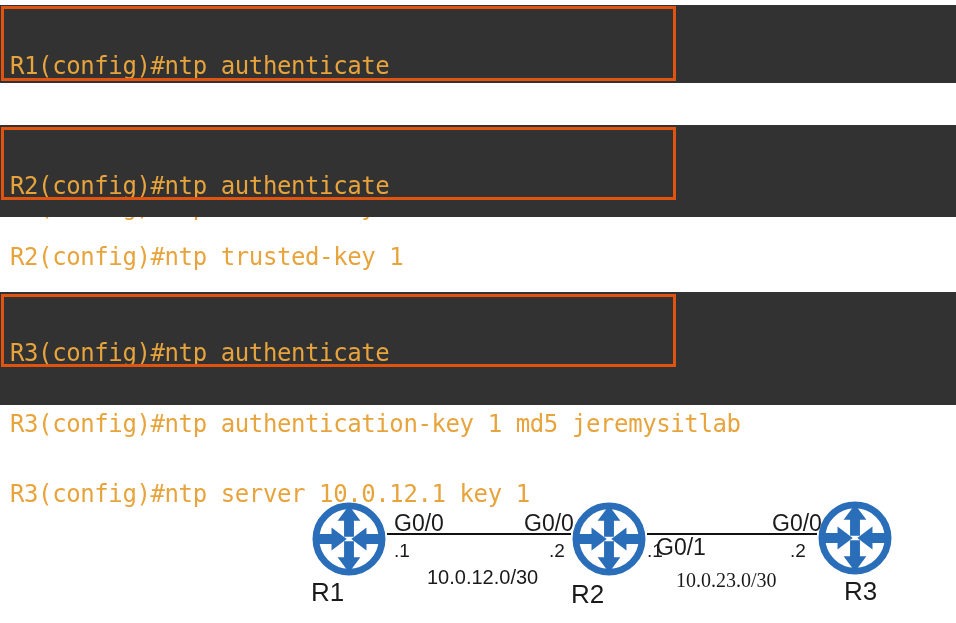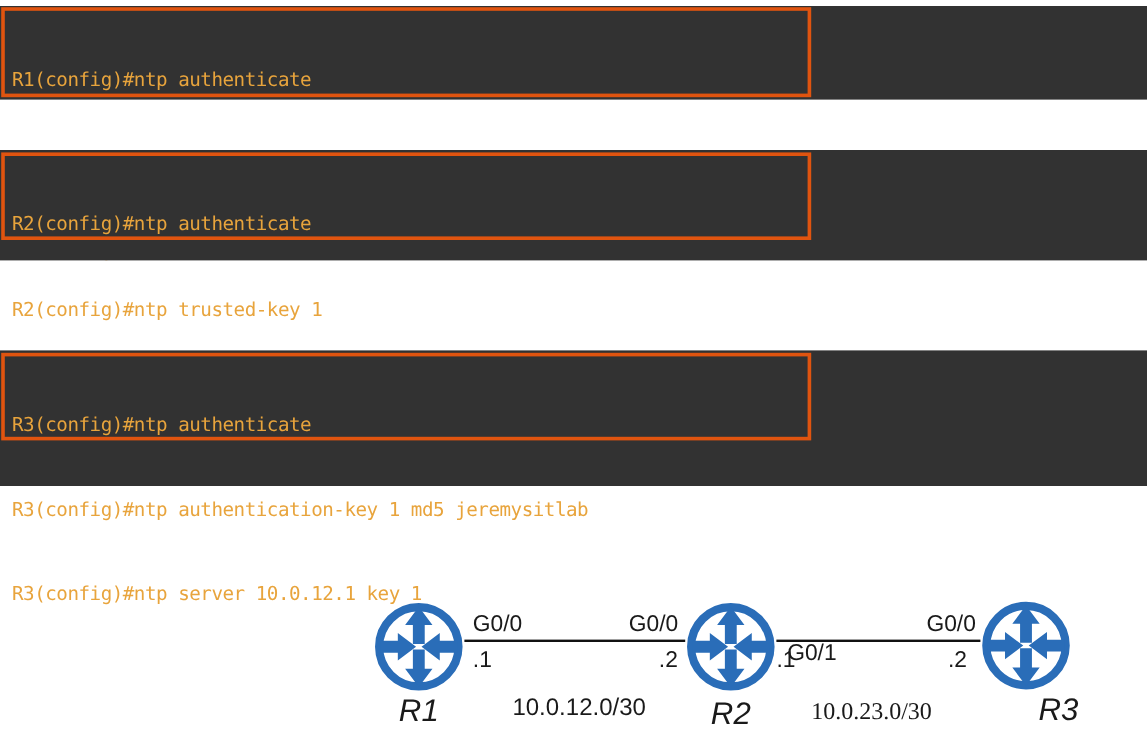--- a/index.html
+++ b/index.html
@@ -4,40 +4,40 @@
 <style>
   html,body{margin:0;padding:0;background:#fff;}
   .slide{
     position:relative;width:956px;height:623px;background:#ffffff;
     overflow:hidden;font-family:"Liberation Sans",sans-serif;
   }
   .term{
     position:absolute;left:0;width:956px;background:#323232;
     box-sizing:border-box;padding:3px 0 0 10px;
     font-family:"DejaVu Sans Mono","Liberation Mono",monospace;
-    font-size:16px;line-height:23.5px;color:#e8a43c;
+    font-size:24px;line-height:23.5px;color:#e8a43c;
     white-space:pre;letter-spacing:-0.4px;
   }
   .term-r1{top:5px;height:78px;}
   .term-r2{top:125px;height:92px;}
   .term-r3{top:292px;height:113px;}
   .hl{
     position:absolute;left:1px;width:675px;box-sizing:border-box;
     border:3px solid #e0540f;pointer-events:none;
   }
   .hl-r1{top:1px;height:75px;}
   .hl-r23{top:2px;height:73px;}
   .link{position:absolute;height:2px;background:#111;top:533px;}
   .router{position:absolute;width:76px;height:76px;}
   .router svg{width:100%;height:100%;display:block;}
   .lbl{position:absolute;color:#1a1a1a;white-space:nowrap;}
-  .if-lbl{font-size:19px;}
+  .if-lbl{font-size:23px;}
   .ip-lbl{font-size:19px;}
-  .subnet-lbl{font-size:20px;margin-top:13px;}
-  .rname{font-size:26px;width:76px;text-align:center;font-style:italic;}
+  .subnet-lbl{font-size:20px;}
+  .rname{font-size:26px;width:76px;}
 </style>
 </head>
 <body>
 
 <div class="slide">
 
   <section class="term term-r1">
     <div>R1(config)#ntp authenticate</div>
     <div>R1(config)#ntp authentication-key 1 md5 jeremysitlab</div>
     <div>R1(config)#ntp trusted-key 1</div>

